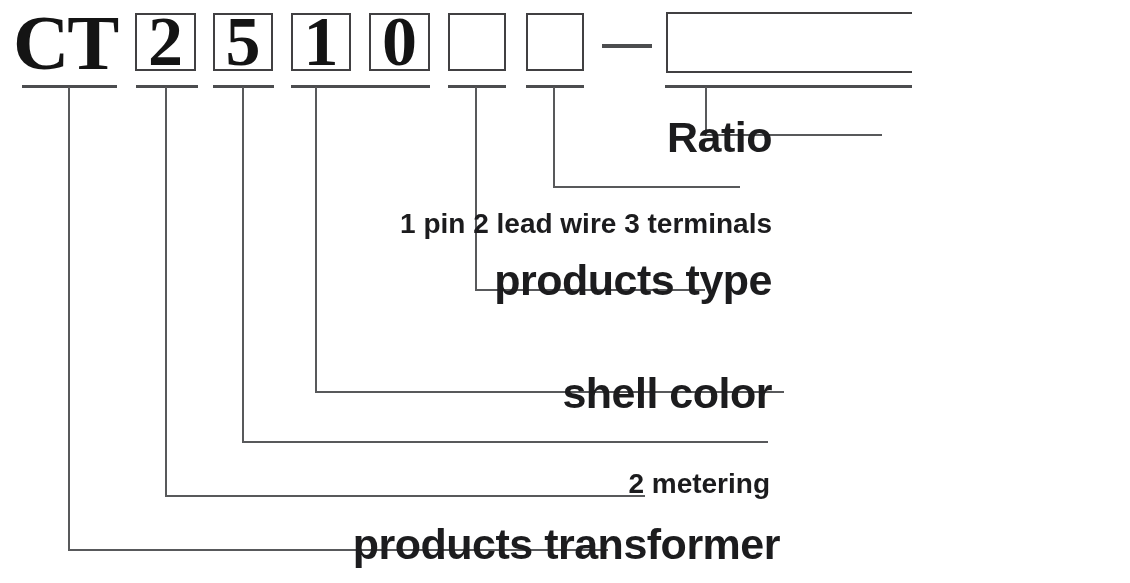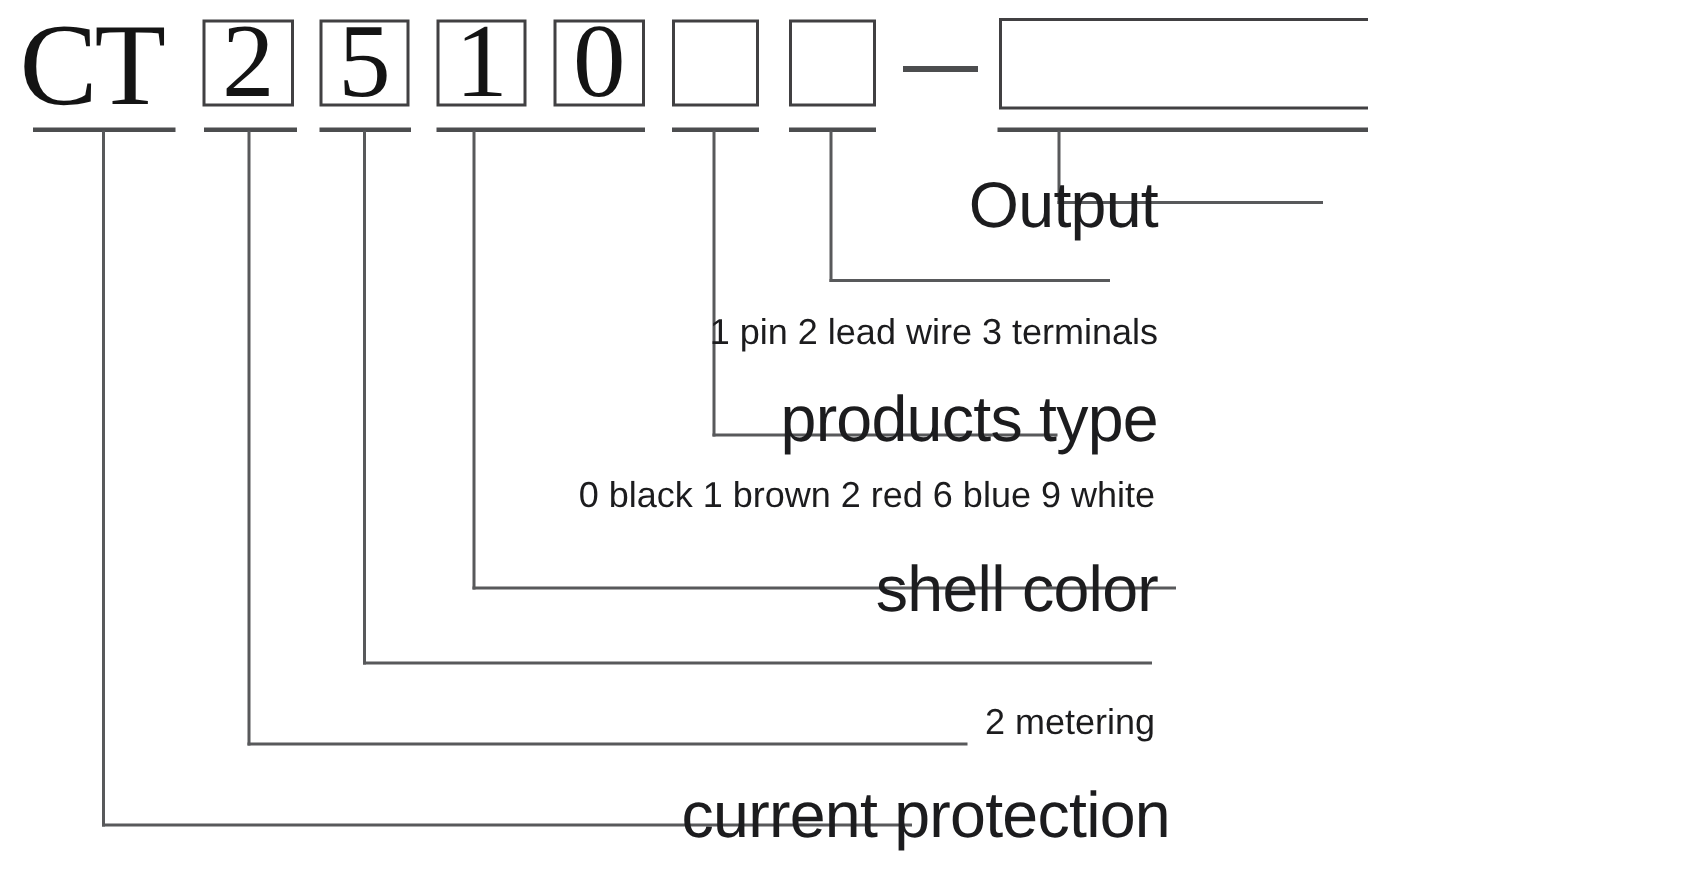--- a/index.html
+++ b/index.html
@@ -3,20 +3,21 @@
 <meta charset="utf-8">
 <style>
   html, body { margin: 0; padding: 0; background: #ffffff; }
   .canvas {
     position: relative;
     width: 912px;
     height: 583px;
     background: #ffffff;
     font-family: "Liberation Sans", sans-serif;
     overflow: hidden;
+    font-weight: bold;
   }
   .hline { position: absolute; background: #58595b; height: 2px; }
   .underline { position: absolute; background: #4c4d4f; height: 3px; }
   .vline { position: absolute; background: #58595b; width: 2px; }
   .codebox {
     position: absolute;
     box-sizing: border-box;
     border: 2px solid #414042;
     background: #ffffff;
     display: flex;
@@ -35,21 +36,21 @@
     letter-spacing: -2px;
     color: #141414;
   }
   .label {
     position: absolute;
     color: #1c1c1e;
     white-space: nowrap;
     line-height: 1.08;
   }
   .label.big { font-size: 43px; letter-spacing: -0.5px; }
-  .label.small { font-size: 24px; }
+  .label.small { font-size: 28px; }
   .pairrow { display: flex; gap: 14px; }
   .dash { position: absolute; background: #4c4d4f; }
 </style>
 </head>
 <body>
 
 <div class="canvas">
 
   <div class="prefix" style="left:13px; top:10px;">CT</div>
 
@@ -81,31 +82,30 @@
   <div class="vline" style="left:705px; top:87px; height:49px;"></div>
 
   <div class="hline" style="left:705px; top:134px; width:177px;"></div>
   <div class="hline" style="left:553px; top:186px; width:187px;"></div>
   <div class="hline" style="left:475px; top:289px; width:230px;"></div>
   <div class="hline" style="left:315px; top:391px; width:469px;"></div>
   <div class="hline" style="left:242px; top:441px; width:526px;"></div>
   <div class="hline" style="left:165px; top:495px; width:480px;"></div>
   <div class="hline" style="left:68px;  top:549px; width:540px;"></div>
 
-  <div class="label big" style="right:140px; top:114px;">Output</div>
+  <div class="label big" style="right:140px; top:114px;">Ratio</div>
 
 
   <div class="label small" style="right:140px; top:209px;">1 pin 2 lead wire 3 terminals</div>
 
   <div class="label big" style="right:140px; top:257px;">products type</div>
 
-  <div class="label small" style="right:142px; top:318px;">0 black 1 brown 2 red 6 blue 9 white</div>
 
   <div class="label big" style="right:140px; top:370px;">shell color</div>
 
 
   <div class="label small pairrow" style="right:142px; top:469px;">
     <span>2 metering</span>
   </div>
 
-  <div class="label big" style="right:132px; top:521px;">current protection</div>
+  <div class="label big" style="right:132px; top:521px;">products transformer</div>
 
 </div>
 
 </body></html>

